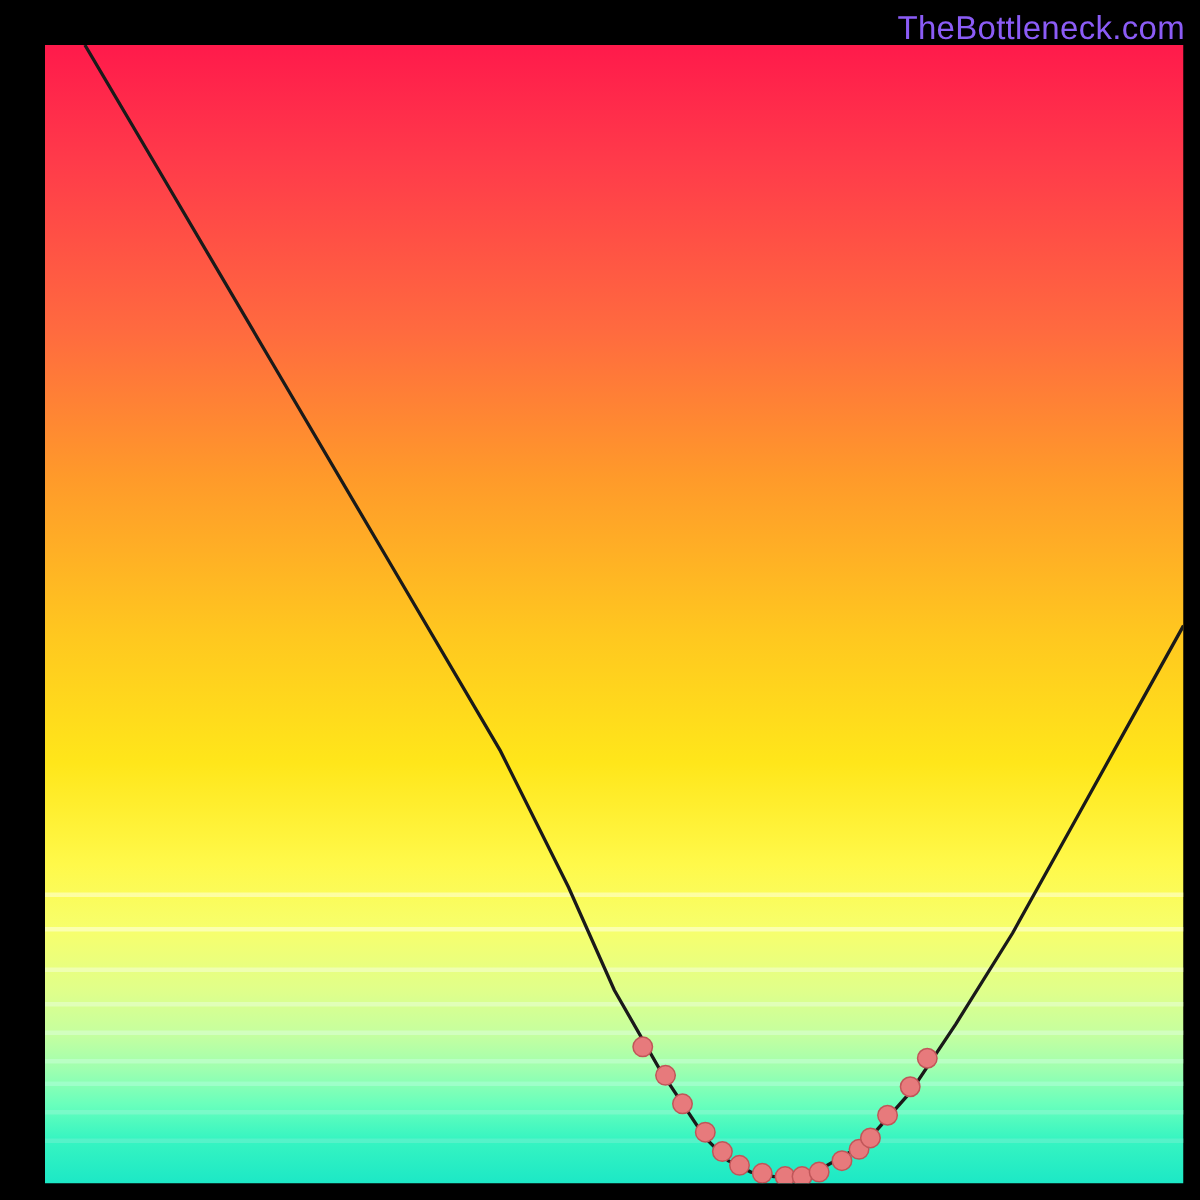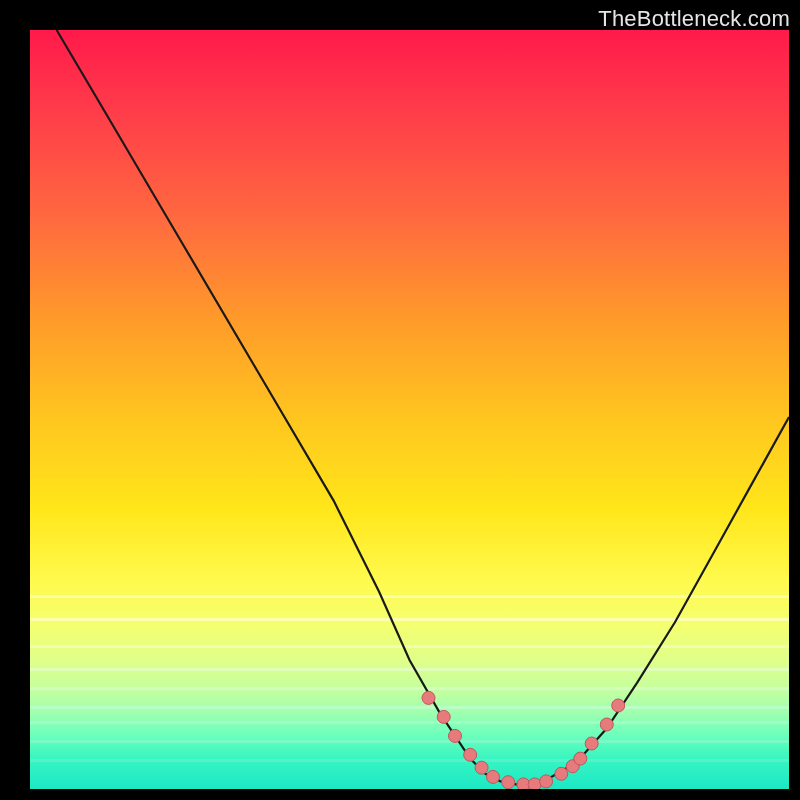--- a/index.html
+++ b/index.html
@@ -14,21 +14,21 @@
   .frame {
     position: relative;
     width: 800px;
     height: 800px;
     background: #000;
   }
   .watermark {
     position: absolute;
     top: 6px;
     right: 10px;
-    color: #e5e5e5;
+    color: #8b5cf6;
     font-size: 22px;
     font-weight: 500;
     letter-spacing: 0.2px;
     z-index: 50;
   }
   .plot-area {
     position: absolute;
     left: 30px;
     top: 30px;
     width: 759px;

